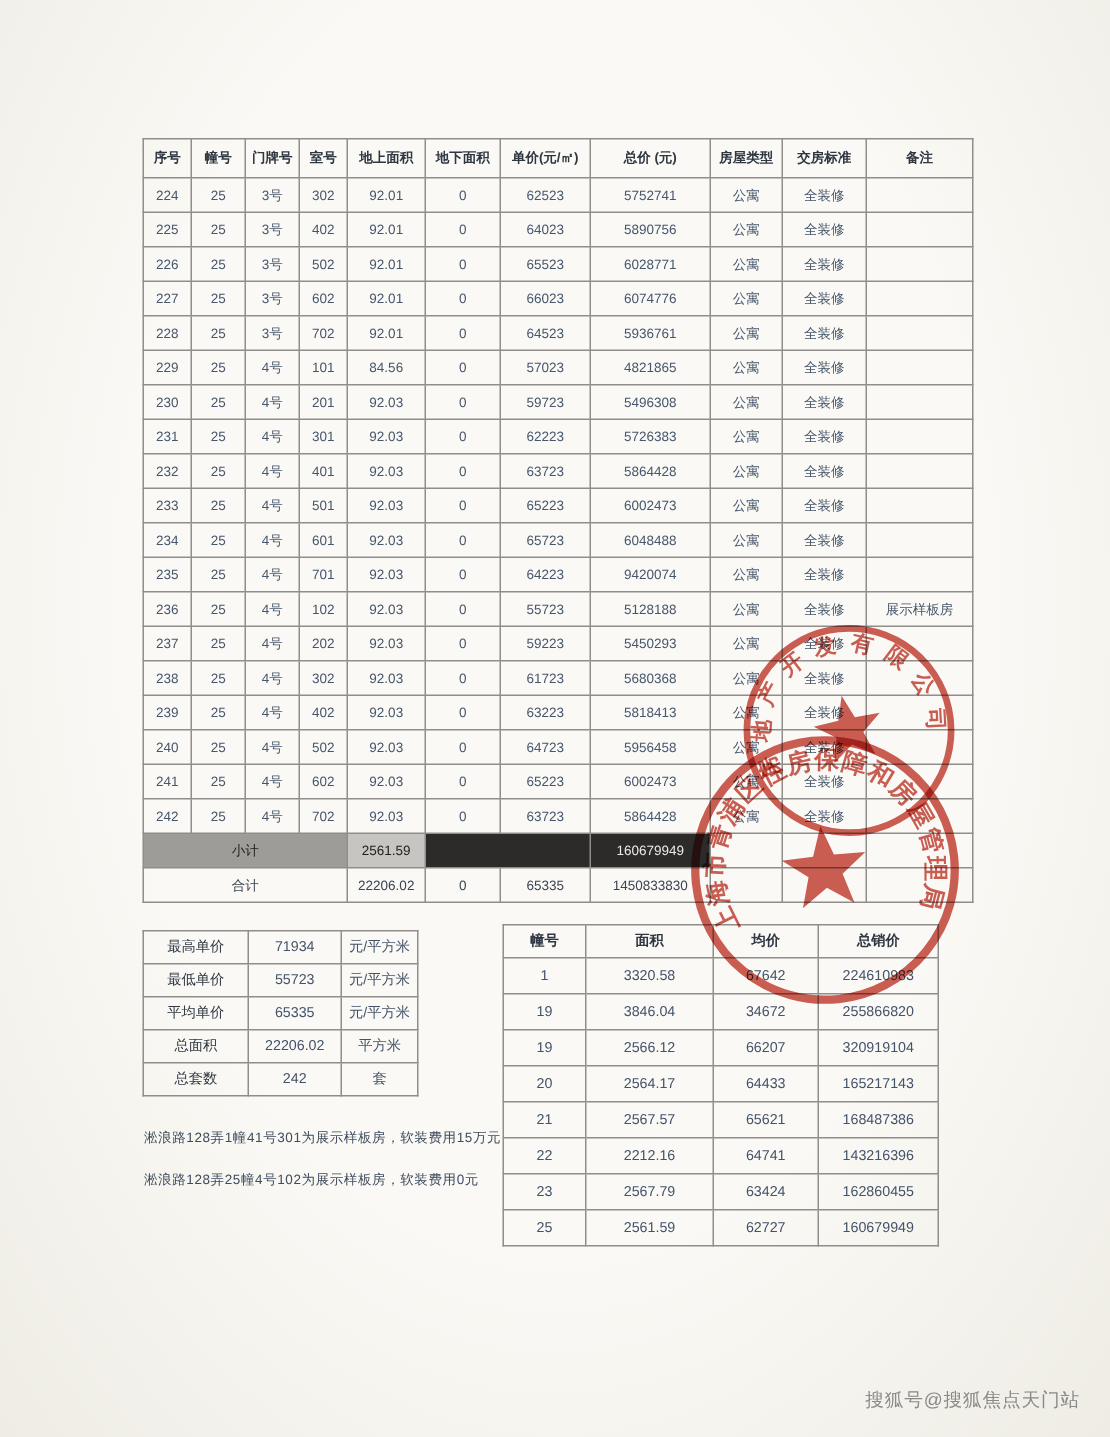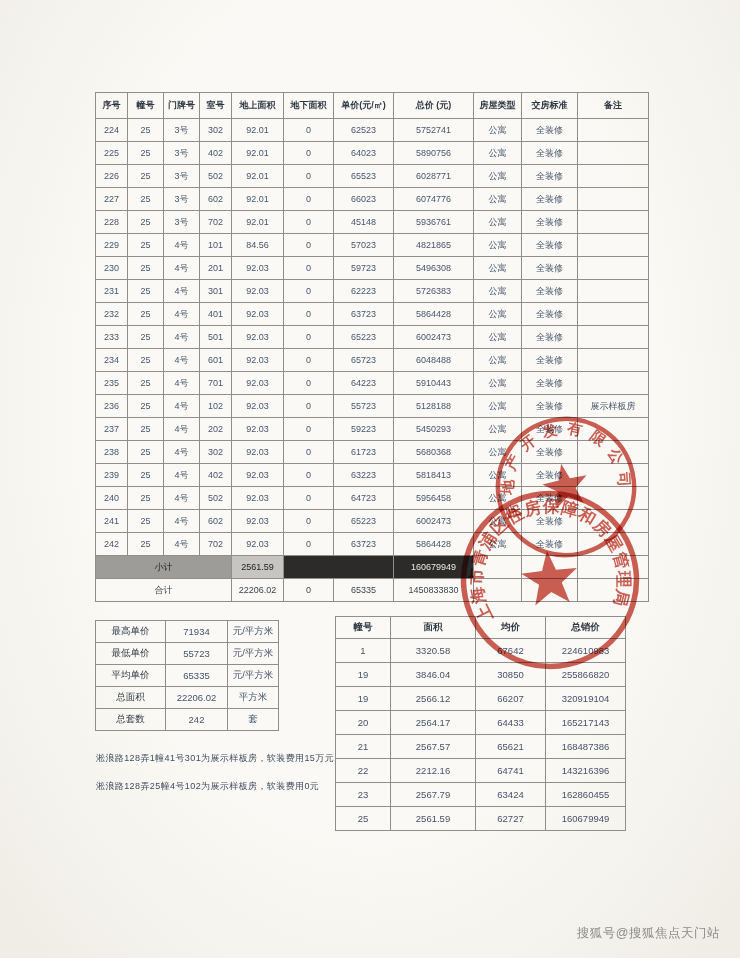--- a/index.html
+++ b/index.html
@@ -137,21 +137,21 @@
           <td>全装修</td>
           <td></td>
         </tr>
         <tr>
           <td>228</td>
           <td>25</td>
           <td>3号</td>
           <td>702</td>
           <td>92.01</td>
           <td>0</td>
-          <td>45148</td>
+          <td>64523</td>
           <td>5936761</td>
           <td>公寓</td>
           <td>全装修</td>
           <td></td>
         </tr>
         <tr>
           <td>229</td>
           <td>25</td>
           <td>4号</td>
           <td>101</td>
@@ -229,21 +229,21 @@
           <td></td>
         </tr>
         <tr>
           <td>235</td>
           <td>25</td>
           <td>4号</td>
           <td>701</td>
           <td>92.03</td>
           <td>0</td>
           <td>64223</td>
-          <td>5910443</td>
+          <td>9420074</td>
           <td>公寓</td>
           <td>全装修</td>
           <td></td>
         </tr>
         <tr>
           <td>236</td>
           <td>25</td>
           <td>4号</td>
           <td>102</td>
           <td>92.03</td>
@@ -412,21 +412,21 @@
     <tbody>
         <tr>
           <td>1</td>
           <td>3320.58</td>
           <td>67642</td>
           <td>224610983</td>
         </tr>
         <tr>
           <td>19</td>
           <td>3846.04</td>
-          <td>30850</td>
+          <td>34672</td>
           <td>255866820</td>
         </tr>
         <tr>
           <td>19</td>
           <td>2566.12</td>
           <td>66207</td>
           <td>320919104</td>
         </tr>
         <tr>
           <td>20</td>

